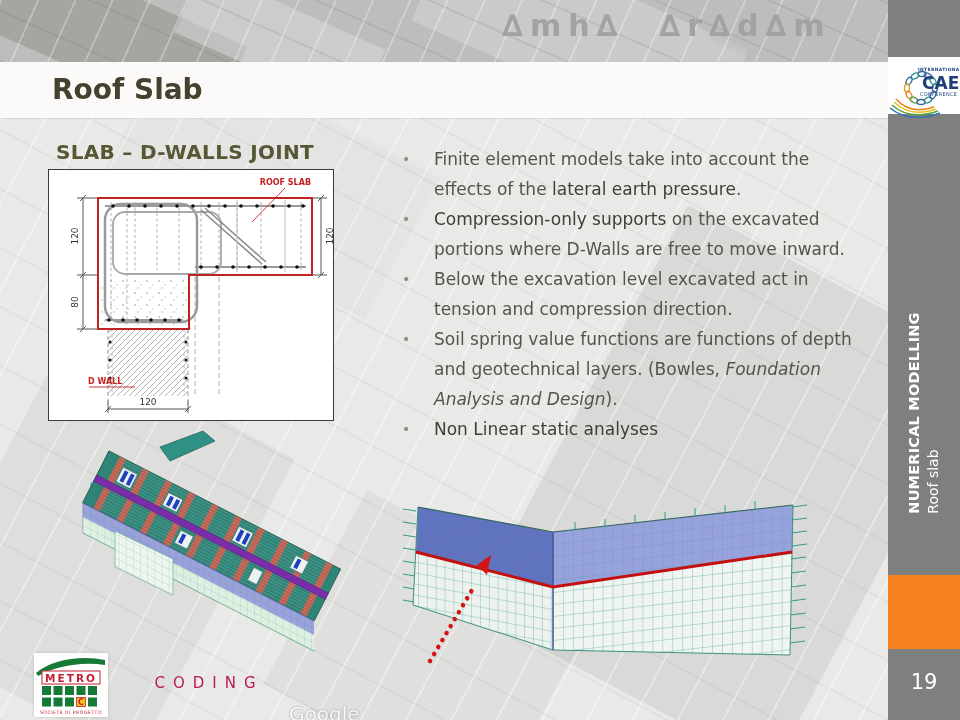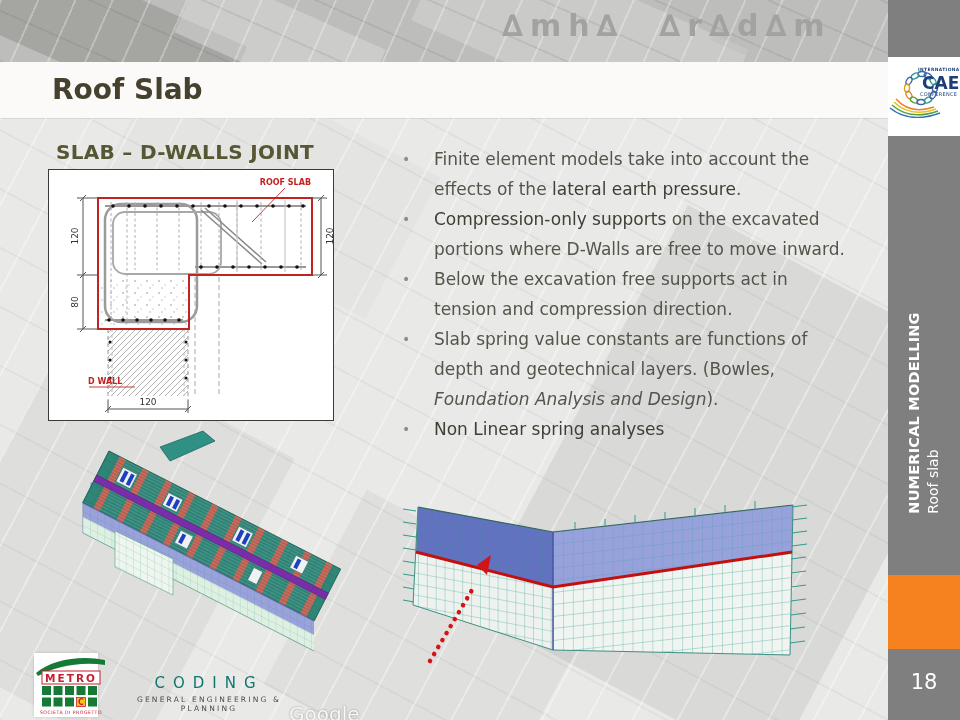--- a/index.html
+++ b/index.html
@@ -38,29 +38,29 @@
   
   .bullets{position:absolute;left:402px;top:26px;width:452px;margin:0;padding:0;list-style:none;}
   .bullets li{display:flex;font-size:17px;line-height:30px;color:#55544b;}
   .bullets .dot{width:32px;flex:0 0 32px;color:#8f8f88;font-size:14px;}
   .bullets .seg-wrap{flex:1;}
   .bullets .b{font-weight:normal;color:#403f35;}
   .bullets .i{font-style:italic;}
   
   .excavated{position:absolute;left:337px;top:503px;font-size:17px;line-height:21px;color:#4a4a44;}
   .coding{position:absolute;left:117px;top:556px;width:184px;text-align:center;}
-  .coding-name{font-size:15px;letter-spacing:8px;color:#0f766e;}
+  .coding-name{font-size:15px;letter-spacing:8px;color:#be185d;}
   .coding-sub{font-size:7.5px;letter-spacing:2.2px;color:#4a4a46;margin-top:3px;}
   .google{position:absolute;left:289px;top:584px;font-size:20px;font-weight:normal;
           color:rgba(255,255,255,.92);text-shadow:0 0 2px rgba(90,90,90,.7);}
-  .metro-logo{position:absolute;left:34px;top:535px;width:64px;height:64px;background:#fff;
+  .metro-logo{position:absolute;left:34px;top:535px;width:74px;height:64px;background:#fff;
               box-shadow:0 0 3px rgba(0,0,0,.15);}
   
   .sidebar{position:absolute;left:888px;top:0;width:72px;height:720px;background:#7f7f7f;z-index:5;}
-  .cae-box{position:absolute;left:0;top:57px;width:72px;height:79px;background:#fff;}
+  .cae-box{position:absolute;left:0;top:57px;width:72px;height:57px;background:#fff;}
   .vwrap{position:absolute;left:0;top:285px;width:72px;height:255px;display:flex;align-items:center;justify-content:center;}
   .vtext{transform:rotate(-90deg);white-space:nowrap;text-align:left;line-height:19px;color:#fff;}
   .vline1{font-weight:bold;font-size:14.5px;letter-spacing:.2px;}
   .vline2{font-size:14px;}
   .orange-block{position:absolute;left:0;top:575px;width:72px;height:74px;background:#f5821f;}
   .page-number{position:absolute;left:0;top:670px;width:72px;text-align:center;font-size:21px;color:#fff;}
   svg{display:block;}
   .abs{position:absolute;}
 </style>
 </head>
@@ -211,29 +211,29 @@
         <li>
           <span class="dot">•</span>
           <span class="seg-wrap"><span>Finite element models take into account the effects of the </span><span class="b">lateral earth pressure</span><span>.</span></span>
         </li>
         <li>
           <span class="dot">•</span>
           <span class="seg-wrap"><span class="b">Compression-only supports</span><span> on the excavated portions where D-Walls are free to move inward.</span></span>
         </li>
         <li>
           <span class="dot">•</span>
-          <span class="seg-wrap"><span>Below the excavation free supports act in tension and compression direction.</span></span>
+          <span class="seg-wrap"><span>Below the excavation level excavated act in tension and compression direction.</span></span>
         </li>
         <li>
           <span class="dot">•</span>
-          <span class="seg-wrap"><span>Slab spring value constants are functions of depth and geotechnical layers. (Bowles, </span><span class="i">Foundation Analysis and Design</span><span>).</span></span>
+          <span class="seg-wrap"><span>Soil spring value functions are functions of depth and geotechnical layers. (Bowles, </span><span class="i">Foundation Analysis and Design</span><span>).</span></span>
         </li>
         <li>
           <span class="dot">•</span>
-          <span class="seg-wrap"><span class="b">Non Linear spring analyses</span></span>
+          <span class="seg-wrap"><span class="b">Non Linear static analyses</span></span>
         </li>
       </ul>
 
     <svg class="abs" style="left:45px;top:307px;" width="340" height="240" viewBox="0 0 340 240">
       <defs>
         <pattern id="gdk" width="9" height="9" patternUnits="userSpaceOnUse">
           <path d="M0,0H9 M0,0V9" stroke="#1f6a5e" stroke-width="0.6" opacity="0.7"></path>
         </pattern>
         <pattern id="rh" width="3" height="3" patternUnits="userSpaceOnUse">
           <path d="M0,1.5H3" stroke="rgba(255,255,255,.55)" stroke-width="0.7"></path>
@@ -381,21 +381,20 @@
           <rect x="42.5" y="44.5" width="9" height="9" fill="#f5c518" stroke="#c41f30" stroke-width="0.8"></rect>
           <rect x="54" y="44.5" width="9" height="9" fill="#157a36"></rect>
         </g>
         <text x="47" y="52" text-anchor="middle" font-size="8" font-weight="bold" fill="#c41f30">C</text>
         <text x="37" y="61" text-anchor="middle" font-size="4.6" fill="#c41f30" letter-spacing="0.5">SOCIETÀ DI PROGETTO</text>
       </svg>
     </div>
 
     <div class="coding">
       <div class="coding-name">CODING</div>
-      <div class="coding-sub">GENERAL ENGINEERING &amp; PLANNING</div>
     </div>
 
     <div class="google">Google</div>
   </div>
 
   <div class="sidebar">
     <div class="cae-box">
       <svg width="72" height="61" viewBox="0 0 72 61">
         <g fill="none" stroke-width="1.4">
           <ellipse cx="34" cy="17" rx="4" ry="2.5" stroke="#3d63a8"></ellipse>
@@ -422,16 +421,16 @@
         <text x="32" y="39" font-size="5" fill="#23477f" letter-spacing="0.3">CONFERENCE</text>
       </svg>
     </div>
     <div class="vwrap">
       <div class="vtext">
         <div class="vline1">NUMERICAL MODELLING</div>
         <div class="vline2">Roof slab</div>
       </div>
     </div>
     <div class="orange-block"></div>
-    <div class="page-number">18</div>
+    <div class="page-number">19</div>
   </div>
 
 </div>
 
 </body></html>

